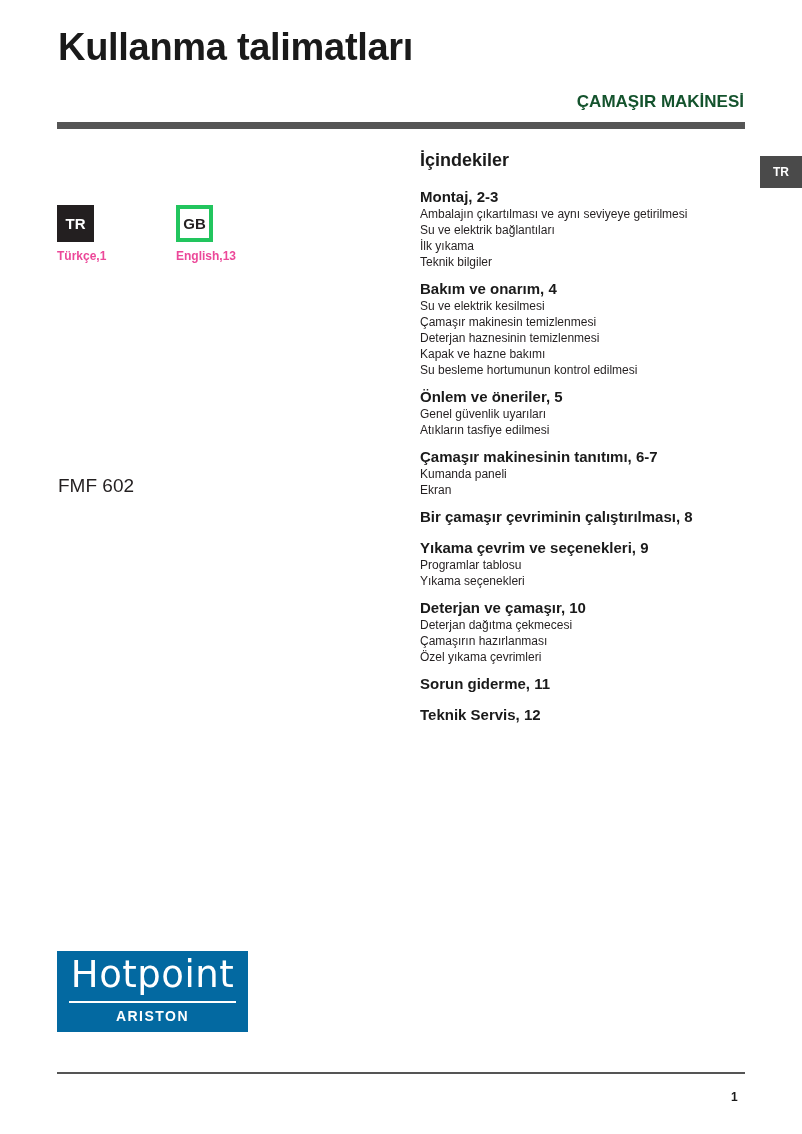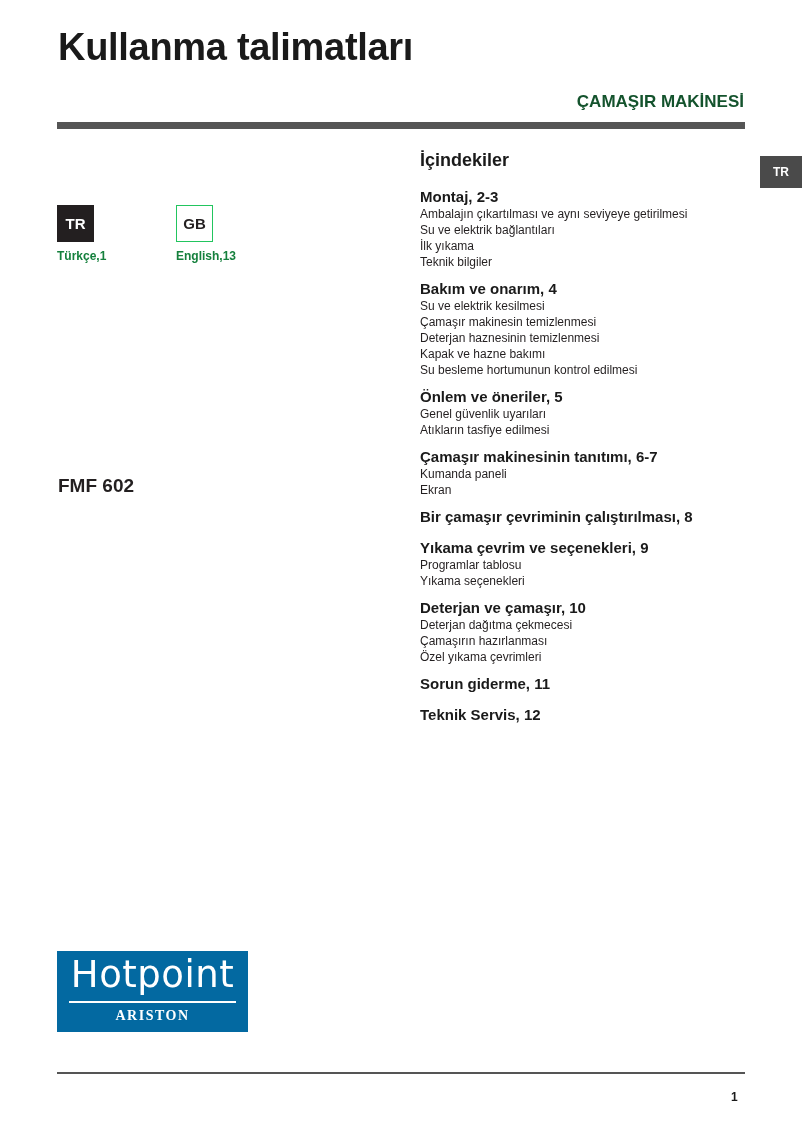--- a/index.html
+++ b/index.html
@@ -7,32 +7,32 @@
          font-family:"Liberation Sans", sans-serif; color:#1a1a1a; }
   .abs { position:absolute; }
   .title { left:58px; top:26px; font-size:38px; font-weight:bold; letter-spacing:-0.3px; color:#1a1a1a; }
   .subtitle { right:58px; top:92px; font-size:17px; font-weight:bold; color:#14532d; }
   .topbar { left:57px; top:122px; width:688px; height:7px; background:#555555; }
   .side-tab { left:760px; top:156px; width:42px; height:32px; background:#4a4a4a; color:#fff;
               font-weight:bold; font-size:12px; display:flex; align-items:center; justify-content:center; }
   .lang-box { width:37px; height:37px; display:flex; align-items:center; justify-content:center;
               font-weight:bold; font-size:15px; box-sizing:border-box; }
   .lang-tr { left:57px; top:205px; background:#231f20; color:#fff; }
-  .lang-gb { left:176px; top:205px; background:#fff; color:#231f20; border:1px solid #22c55e; }
-  .lang-label { font-size:12px; font-weight:bold; color:#15803d; }
-  .model { left:58px; top:475px; font-size:19px; font-weight:bold; color:#231f20; }
+  .lang-gb { left:176px; top:205px; background:#fff; color:#231f20; border:4px solid #22c55e; }
+  .lang-label { font-size:12px; font-weight:bold; color:#ec4899; }
+  .model { left:58px; top:475px; font-size:19px; font-weight:normal; color:#231f20; }
   .toc { left:420px; top:150px; width:340px; }
   .toc-heading { font-size:18px; font-weight:bold; margin-bottom:16px; }
   .sec { margin-bottom:9px; }
   .sec-title { font-size:15px; font-weight:bold; line-height:19px; }
   .sec-item { font-size:12px; line-height:16px; color:#231f20; }
   .logo { left:57px; top:951px; width:191px; height:81px; background:#0369a1; color:#fff; }
   .logo-main { position:absolute; left:0; right:0; top:2px; text-align:center; font-size:37px; font-family:"DejaVu Sans", sans-serif; letter-spacing:0.5px; }
   .logo-line { position:absolute; left:12px; right:12px; top:50px; height:2px; background:#fff; }
-  .logo-sub { position:absolute; left:0; right:0; top:57px; text-align:center; font-size:14px; font-weight:bold; letter-spacing:1.5px;font-family:Liberation Serif, serif; }
+  .logo-sub { position:absolute; left:0; right:0; top:57px; text-align:center; font-size:14px; font-weight:bold; letter-spacing:1.5px; }
   .bottomline { left:57px; top:1072px; width:688px; height:2px; background:#555; }
   .pagenum { left:731px; top:1090px; font-size:12px; font-weight:bold; }
 </style>
 </head>
 <body>
 
 <div class="abs title">Kullanma talimatları</div>
 <div class="abs subtitle">ÇAMAŞIR MAKİNESİ</div>
 <div class="abs topbar"></div>
 <div class="abs side-tab">TR</div>

